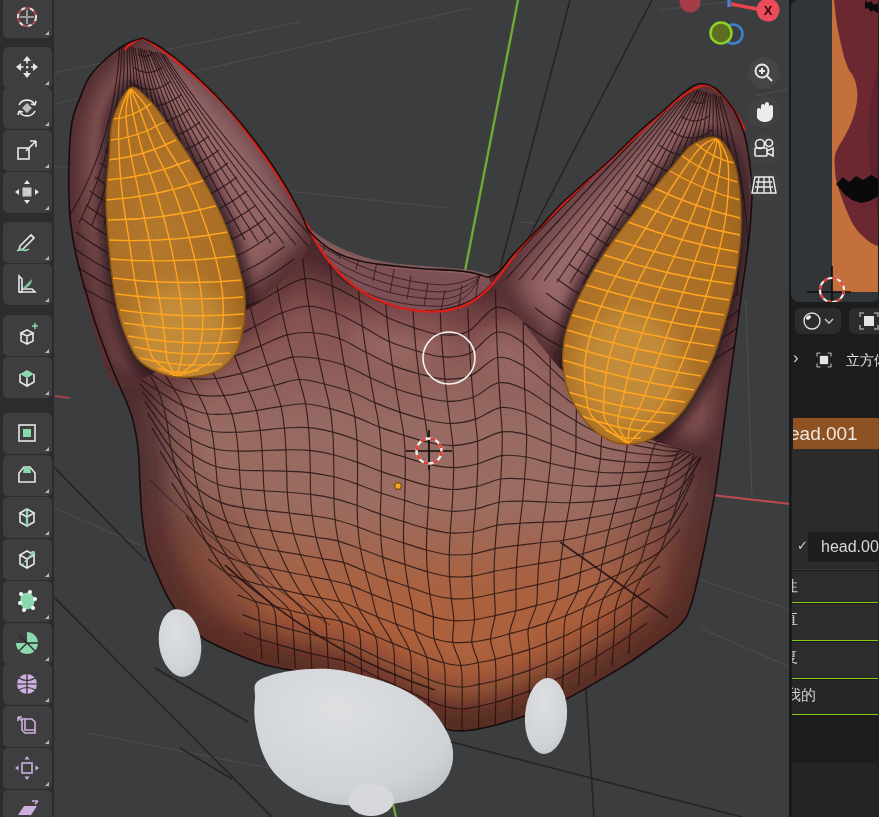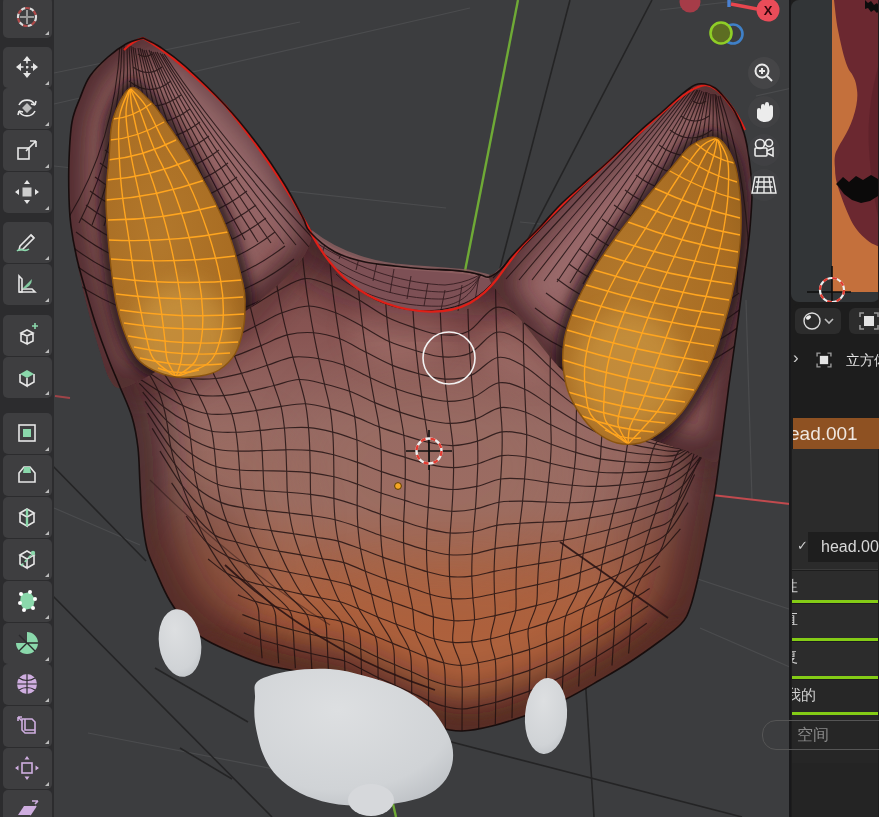--- a/index.html
+++ b/index.html
@@ -1,19 +1,19 @@
 <!DOCTYPE html>
 <html><head><meta charset="utf-8"><style>
 *{margin:0;padding:0;box-sizing:border-box}
 body{width:879px;height:817px;overflow:hidden;background:#3c3d3f;font-family:"Liberation Sans",sans-serif;position:relative}
 .tb{position:absolute;left:3px;width:49px;height:41px;background:#3e3e40;border-radius:5px}
 .ticon{position:absolute;left:9px;top:5px}
 .tb:after{content:"";position:absolute;right:3px;bottom:3px;border-left:4px solid transparent;border-bottom:4px solid #bbb}
 .pbtn{position:absolute;height:26px;background:#2c2c2c;border-radius:6px;display:flex;align-items:center;justify-content:center}
-.prow{position:absolute;left:1px;width:86px;background:#2c2c2c;border-bottom:3px solid #84cc16;overflow:hidden}
+.prow{position:absolute;left:1px;width:86px;background:#2c2c2c;border-bottom:1px solid #84cc16;overflow:hidden}
 .pch{color:#cfcfcf;font-size:15px;line-height:30px;display:inline-block}
 </style></head>
 <body>
 <svg width="879" height="817" viewBox="0 0 879 817" style="position:absolute;left:0;top:0">
 <defs>
  <clipPath id="hc">
         <path d="M143.0,38.0 C145.8,39.5 153.0,42.3 160.0,47.0 C167.0,51.7 174.2,56.3 185.0,66.0 C195.8,75.7 212.8,91.8 225.0,105.0 C237.2,118.2 248.0,131.7 258.0,145.0 C268.0,158.3 277.5,172.8 285.0,185.0 C292.5,197.2 298.8,210.2 303.0,218.0 C307.2,225.8 304.7,226.3 310.0,232.0 C315.3,237.7 325.8,247.0 335.0,252.0 C344.2,257.0 355.0,259.7 365.0,262.0 C375.0,264.3 385.0,264.8 395.0,266.0 C405.0,267.2 415.8,268.3 425.0,269.0 C434.2,269.7 442.8,269.5 450.0,270.0 C457.2,270.5 462.8,271.2 468.0,272.0 C473.2,272.8 477.5,274.2 481.0,275.0 C484.5,275.8 485.8,277.8 489.0,277.0 C492.2,276.2 496.5,273.2 500.0,270.0 C503.5,266.8 506.3,262.2 510.0,258.0 C513.7,253.8 517.0,250.2 522.0,245.0 C527.0,239.8 533.7,233.7 540.0,227.0 C546.3,220.3 553.0,212.0 560.0,205.0 C567.0,198.0 573.7,192.5 582.0,185.0 C590.3,177.5 600.3,169.0 610.0,160.0 C619.7,151.0 631.3,139.0 640.0,131.0 C648.7,123.0 655.0,118.2 662.0,112.0 C669.0,105.8 676.5,98.5 682.0,94.0 C687.5,89.5 691.2,86.7 695.0,85.0 C698.8,83.3 701.7,83.5 705.0,84.0 C708.3,84.5 711.8,85.8 715.0,88.0 C718.2,90.2 720.7,93.0 724.0,97.0 C727.3,101.0 731.7,106.0 735.0,112.0 C738.3,118.0 741.7,125.3 744.0,133.0 C746.3,140.7 747.7,148.5 749.0,158.0 C750.3,167.5 751.8,178.3 752.0,190.0 C752.2,201.7 751.0,216.0 750.0,228.0 C749.0,240.0 747.3,251.7 746.0,262.0 C744.7,272.3 743.7,277.8 742.0,290.0 C740.3,302.2 738.2,319.2 736.0,335.0 C733.8,350.8 731.3,367.5 729.0,385.0 C726.7,402.5 724.3,422.2 722.0,440.0 C719.7,457.8 717.5,476.2 715.0,492.0 C712.5,507.8 709.8,520.7 707.0,535.0 C704.2,549.3 700.8,565.8 698.0,578.0 C695.2,590.2 692.8,600.3 690.0,608.0 C687.2,615.7 686.0,618.5 681.0,624.0 C676.0,629.5 668.5,634.7 660.0,641.0 C651.5,647.3 640.0,655.5 630.0,662.0 C620.0,668.5 610.7,673.8 600.0,680.0 C589.3,686.2 577.7,693.3 566.0,699.0 C554.3,704.7 542.3,709.5 530.0,714.0 C517.7,718.5 503.3,723.2 492.0,726.0 C480.7,728.8 471.0,730.8 462.0,731.0 C453.0,731.2 446.7,729.8 438.0,727.0 C429.3,724.2 420.3,718.7 410.0,714.0 C399.7,709.3 387.7,704.5 376.0,699.0 C364.3,693.5 353.5,685.7 340.0,681.0 C326.5,676.3 307.3,673.7 295.0,671.0 C282.7,668.3 275.8,667.8 266.0,665.0 C256.2,662.2 246.0,658.2 236.0,654.0 C226.0,649.8 213.8,644.5 206.0,640.0 C198.2,635.5 195.0,633.5 189.0,627.0 C183.0,620.5 175.3,609.8 170.0,601.0 C164.7,592.2 160.8,582.7 157.0,574.0 C153.2,565.3 149.5,558.7 147.0,549.0 C144.5,539.3 143.2,526.8 142.0,516.0 C140.8,505.2 140.7,495.3 140.0,484.0 C139.3,472.7 139.3,459.2 138.0,448.0 C136.7,436.8 135.0,427.2 132.0,417.0 C129.0,406.8 124.0,396.8 120.0,387.0 C116.0,377.2 112.0,368.3 108.0,358.0 C104.0,347.7 99.7,336.0 96.0,325.0 C92.3,314.0 89.2,303.0 86.0,292.0 C82.8,281.0 79.5,270.0 77.0,259.0 C74.5,248.0 72.3,236.2 71.0,226.0 C69.7,215.8 69.3,209.0 69.0,198.0 C68.7,187.0 68.5,172.7 69.0,160.0 C69.5,147.3 70.2,132.3 72.0,122.0 C73.8,111.7 77.0,105.7 80.0,98.0 C83.0,90.3 85.3,82.8 90.0,76.0 C94.7,69.2 102.0,62.3 108.0,57.0 C114.0,51.7 120.2,47.2 126.0,44.0 C131.8,40.8 140.2,39.0 143.0,38.0 Z"></path>
       </clipPath>
  <clipPath id="elc">
         <path d="M143.0,38.0 C148.7,38.5 153.0,42.3 160.0,47.0 C167.0,51.7 174.2,56.3 185.0,66.0 C195.8,75.7 212.8,91.8 225.0,105.0 C237.2,118.2 248.0,131.7 258.0,145.0 C268.0,158.3 277.5,172.8 285.0,185.0 C292.5,197.2 298.5,209.7 303.0,218.0 C307.5,226.3 312.5,227.7 312.0,235.0 C311.5,242.3 307.0,252.5 300.0,262.0 C293.0,271.5 281.7,282.0 270.0,292.0 C258.3,302.0 244.2,312.0 230.0,322.0 C215.8,332.0 198.3,343.2 185.0,352.0 C171.7,360.8 160.5,369.0 150.0,375.0 C139.5,381.0 128.7,387.2 122.0,388.0 C115.3,388.8 113.7,386.0 110.0,380.0 C106.3,374.0 103.7,363.7 100.0,352.0 C96.3,340.3 91.8,325.0 88.0,310.0 C84.2,295.0 80.0,277.0 77.0,262.0 C74.0,247.0 71.3,234.5 70.0,220.0 C68.7,205.5 68.7,191.3 69.0,175.0 C69.3,158.7 70.2,134.8 72.0,122.0 C73.8,109.2 77.0,105.7 80.0,98.0 C83.0,90.3 85.3,82.8 90.0,76.0 C94.7,69.2 102.0,62.3 108.0,57.0 C114.0,51.7 120.2,47.2 126.0,44.0 C131.8,40.8 137.3,37.5 143.0,38.0 Z"></path>
@@ -563,17 +563,14 @@
    <div style="position:absolute;left:1px;top:145px;width:86px;height:83px;background:#2b2b2b"></div>
    <div style="position:absolute;left:1px;top:228px;width:86px;height:30px;background:#2b2b2b">
      <span style="position:absolute;left:5px;top:6px;color:#cfcfcf;font-size:13px">✓</span>
      <div style="position:absolute;left:16px;top:0;width:70px;height:30px;background:#1e1e1e;color:#d8d8d8;font-size:16px;line-height:30px;padding-left:13px;white-space:nowrap">head.00</div>
    </div>
    <div style="position:absolute;left:1px;top:258px;width:86px;height:8px;background:#2b2b2b;border-bottom:1px solid #3a3a3a"></div>
    <div class="prow" style="top:267px;height:32px"><span class="pch" style="margin-left:-9px">性</span></div>
    <div class="prow" style="top:300px;height:37px"><span class="pch" style="margin-left:-9px">直</span></div>
    <div class="prow" style="top:338px;height:37px"><span class="pch" style="margin-left:-9px">复</span></div>
    <div class="prow" style="top:376px;height:35px;background:#272727"><span class="pch" style="margin-left:-6px">我的</span></div>
-   <div style="position:absolute;left:1px;top:411px;width:86px;height:48px;background:#262626">
-      <div style="position:absolute;left:-30px;top:5px;width:140px;height:30px;border:1px solid #555;border-radius:14px;color:#8a8a8a;font-size:16px;line-height:28px;padding-left:34px">空间</div>
-   </div>
    <div style="position:absolute;left:1px;top:459px;width:86px;height:54px;background:#242424"></div>
  </div>
 </div>
 </body></html>

